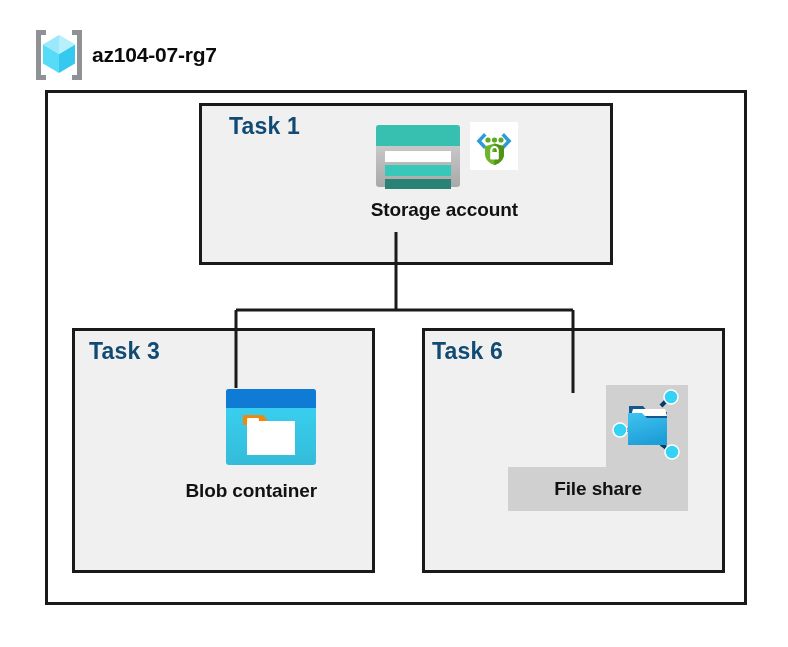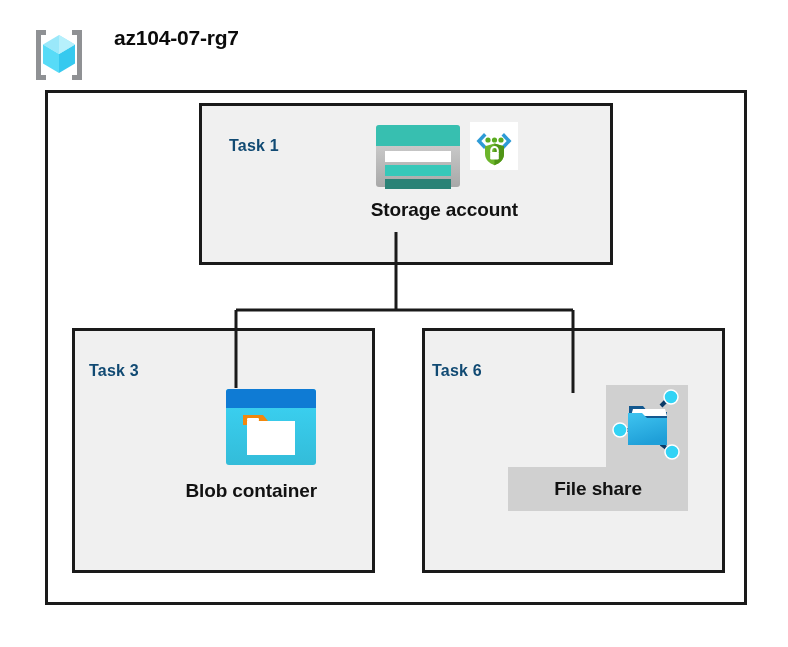--- a/index.html
+++ b/index.html
@@ -19,22 +19,22 @@
     background: #ffffff;
     overflow: hidden;
   }
 
   
   #rg-header {
     position: absolute;
     left: 30px;
     top: 26px;
     display: flex;
-    align-items: flex-start;
-    gap: 26px;
+    align-items: center;
+    gap: 4px;
   }
   #rg-icon {
     width: 58px;
     height: 58px;
     display: block;
   }
   #rg-title {
     font-size: 21px;
     font-weight: bold;
     color: #0b0b0b;
@@ -60,26 +60,25 @@
     background: #f0f0f0;
     border: 3px solid #1a1a1a;
     box-sizing: border-box;
   }
   #task-1-box { left: 199px; top: 103px; width: 414px; height: 162px; }
   #task-2-box { left: 72px;  top: 328px; width: 303px; height: 245px; }
   #task-3-box { left: 422px; top: 328px; width: 303px; height: 245px; }
 
   .task-label {
     position: absolute;
-    font-size: 16px;
+    font-size: 23px;
     font-weight: bold;
     color: #114a73;
     letter-spacing: 0.2px;
     white-space: nowrap;
-    margin-top: 24px;
   }
   #task-1-label { left: 229px; top: 113px; }
   #task-2-label { left: 89px;  top: 338px; }
   #task-3-label { left: 432px; top: 338px; }
 
   
   .node {
     position: absolute;
     display: flex;
     flex-direction: column;

